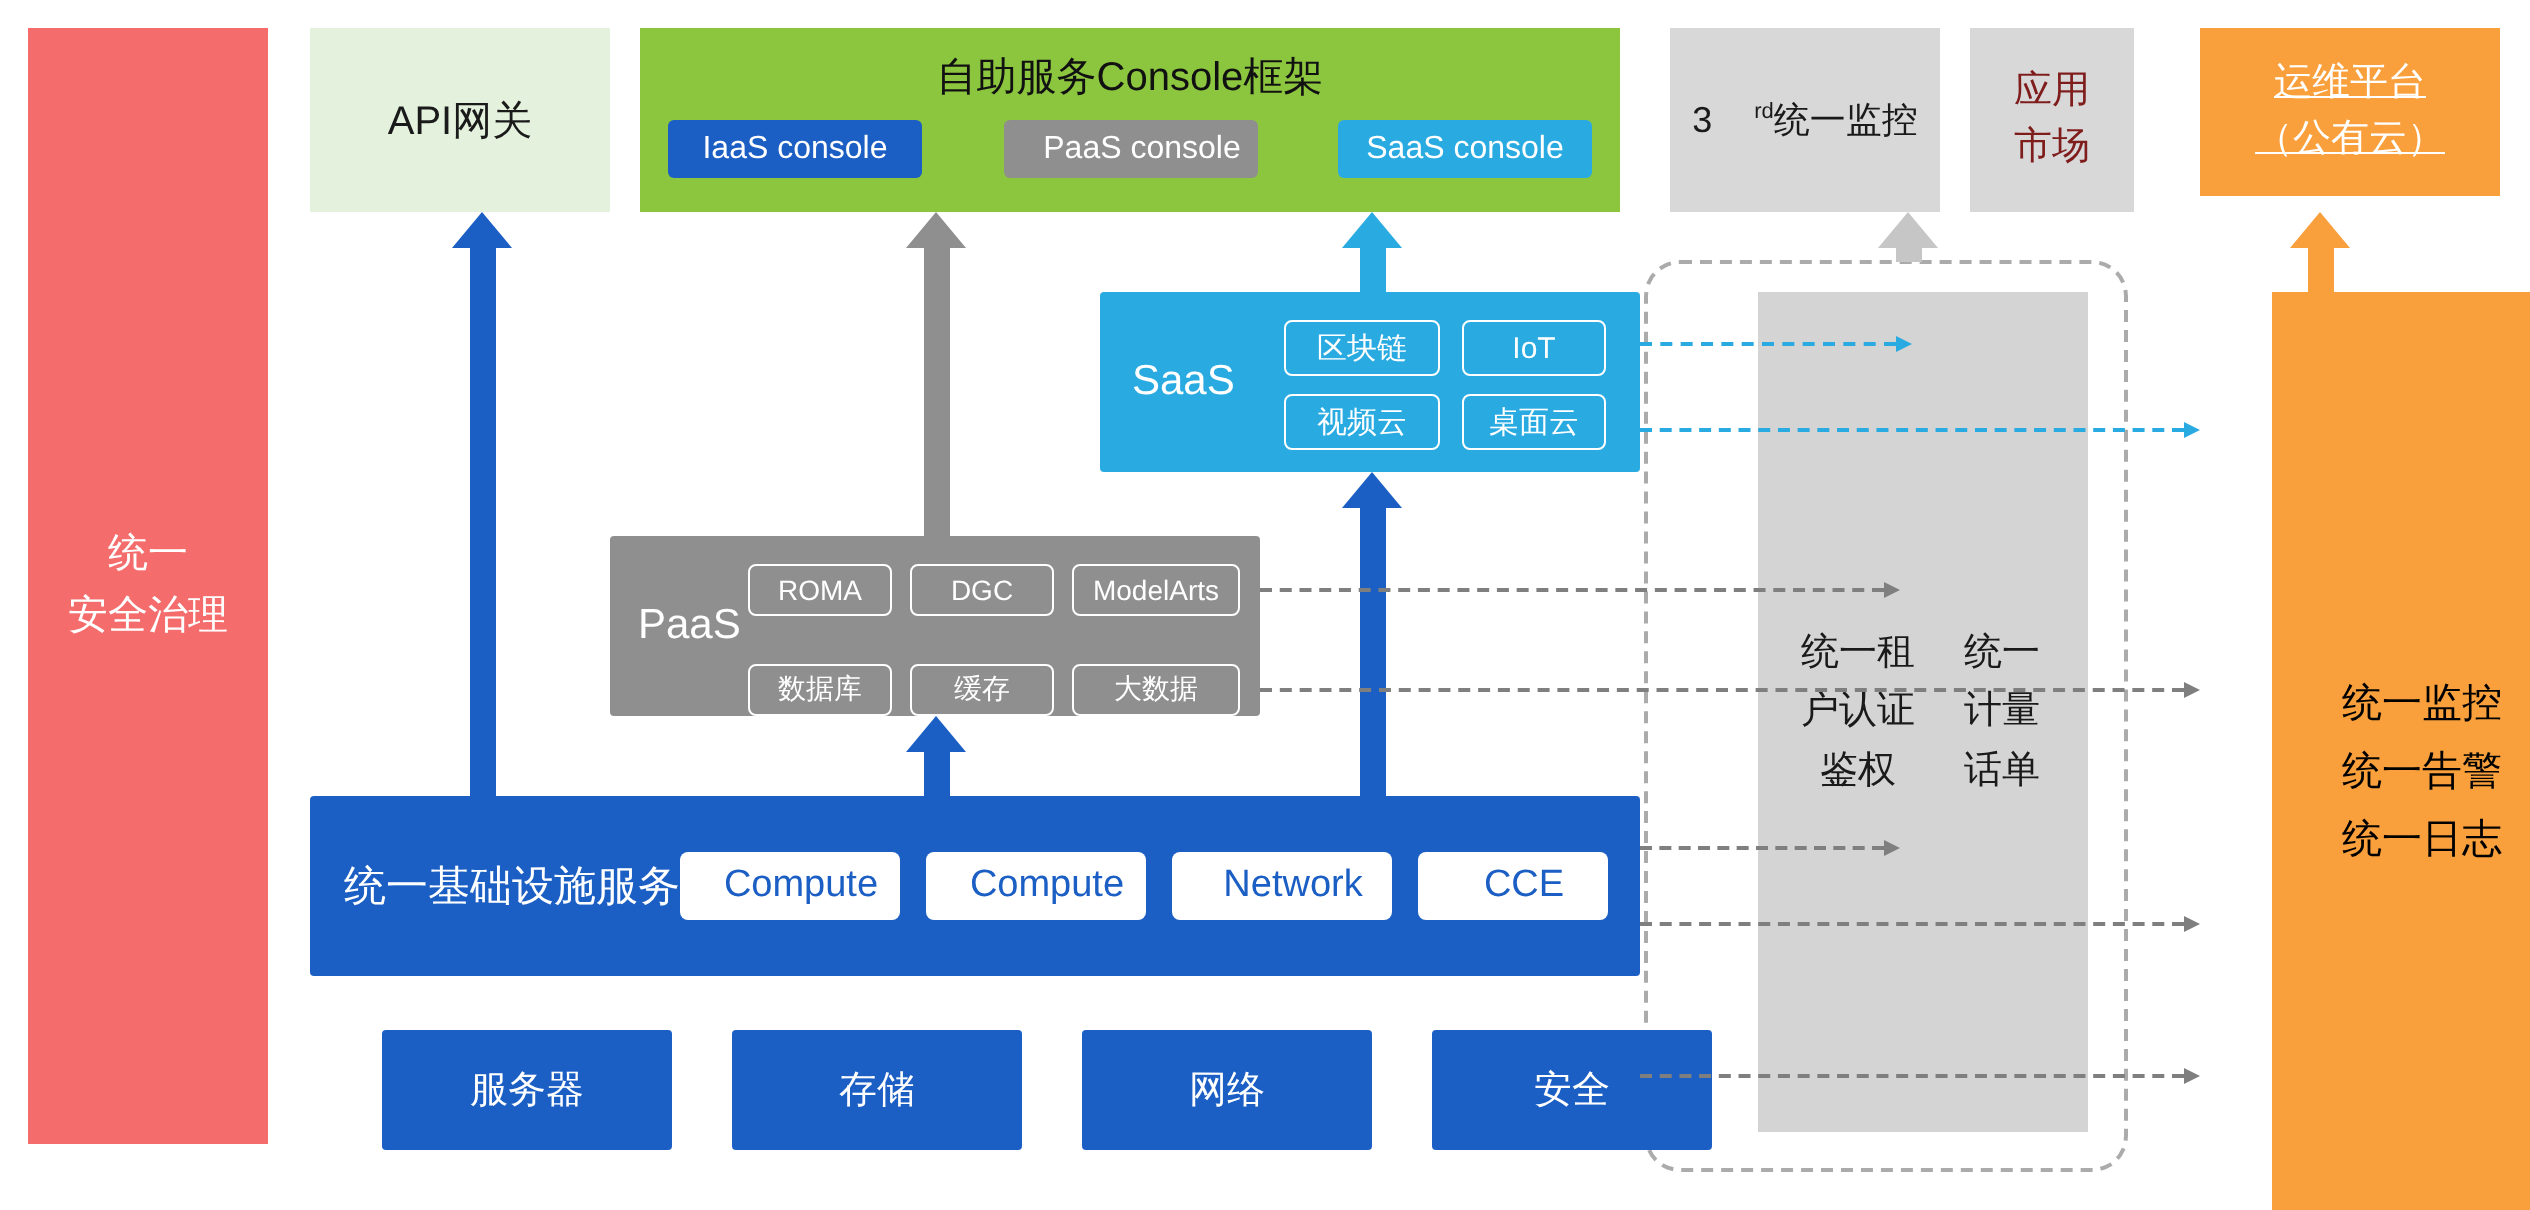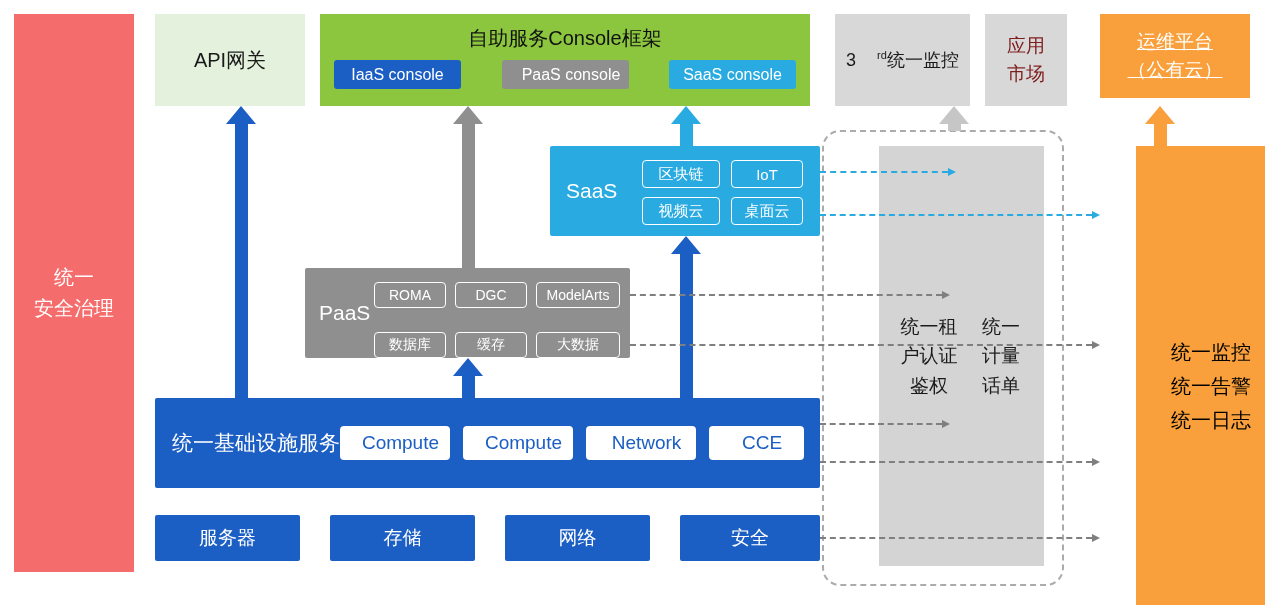--- a/index.html
+++ b/index.html
@@ -39,21 +39,21 @@
   .paas-grid .wbox { font-size:14px; }
 
   
   .infra { left:155px; top:398px; width:665px; height:90px; background:var(--blue); border-radius:2px; }
   .infra-label { position:absolute; left:17px; top:0; height:100%; display:flex; align-items:center; color:#fff; font-size:21px; }
   .infra-items { position:absolute; left:185px; top:28px; display:flex; gap:13px; }
   .infra-item  { height:34px; background:#fff; color:var(--blue); font-size:19px; border-radius:4px; display:flex; align-items:center; justify-content:center;padding-left:11px; }
   .ii-w110 { width:110px; } .ii-w95 { width:95px; }
 
   
-  .bbox { top:515px; height:46px; background:var(--blue); color:#fff; font-size:19px; border-radius:2px; }
+  .bbox { top:515px; height:60px; background:var(--blue); color:#fff; font-size:19px; border-radius:2px;margin-left:36px; }
   .b1 { left:155px; width:145px; } .b2 { left:330px; width:145px; }
   .b3 { left:505px; width:145px; } .b4 { left:680px; width:140px; }
 
   
   .dashed { left:822px; top:130px; width:242px; height:456px; border:2px dashed var(--dash_border); border-radius:18px; z-index:0; }
   .auth  { left:879px; top:146px; width:100px; height:420px; background:var(--light_gray); color:#1a1a1a; font-size:19px; line-height:1.55; z-index:1; }
   .meter { left:958px; top:146px; width:86px;  height:420px; background:var(--light_gray); color:#1a1a1a; font-size:19px; line-height:1.55; z-index:1; }
   .monitor { left:1136px; top:146px; width:150px; height:480px; background:var(--orange); color:#000000; font-size:20px; line-height:1.7; z-index:1; }
 
   

